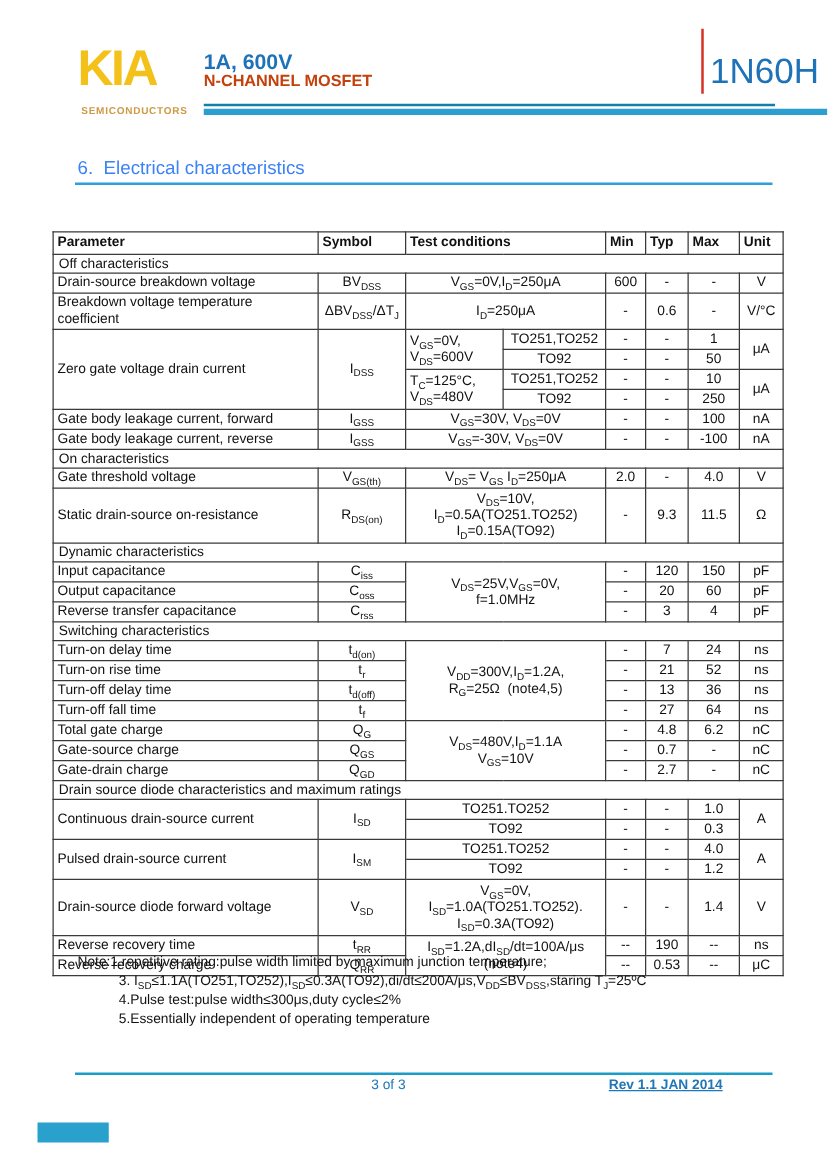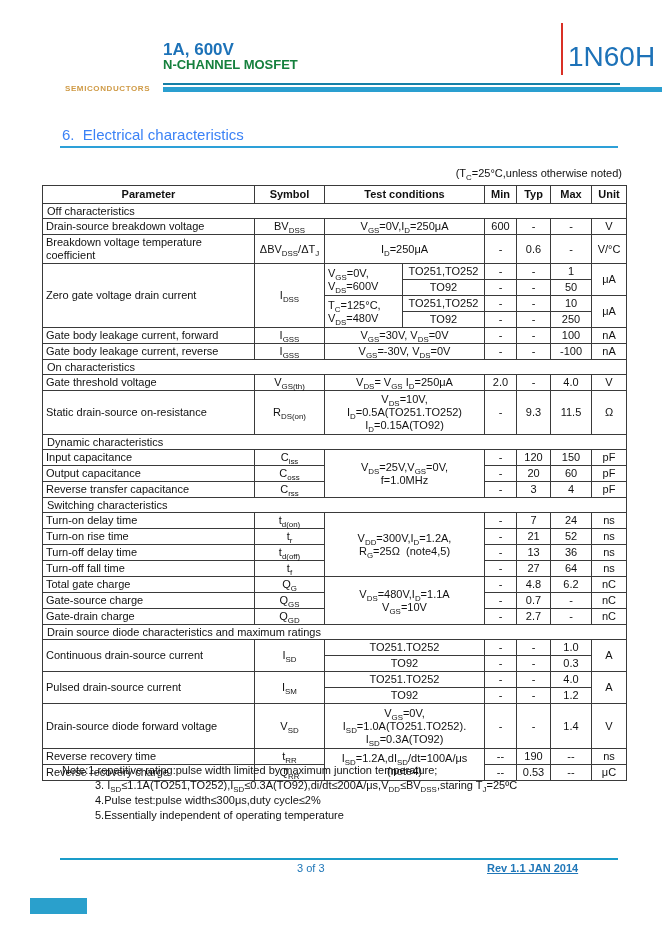--- a/index.html
+++ b/index.html
@@ -6,68 +6,68 @@
   .page {
     position:relative; width:662px; height:936px; background:#ffffff;
     font-family:"Liberation Sans", sans-serif; color:#111; overflow:hidden;
   }
   
   .logo { position:absolute; left:62px; top:33px; font-size:40px; font-weight:bold;
           letter-spacing:-2px; color:#f3c11a; }
   .logo-sub { position:absolute; left:65px; top:84px; font-size:8px; letter-spacing:0.6px;
           color:#cf9a45; font-weight:bold; }
   .hdr-rating { position:absolute; left:163px; top:40px; font-size:17px; font-weight:bold; color:#1d72b8; }
-  .hdr-type { position:absolute; left:163px; top:57px; font-size:13px; font-weight:bold; color:#15803d; }
+  .hdr-type { position:absolute; left:163px; top:57px; font-size:13px; font-weight:bold; color:#c2410c; }
   .part-no { position:absolute; left:568px; top:41px; font-size:28px; color:#1d72b8; }
   .red-divider { position:absolute; left:561px; top:23px; width:2px; height:52px; background:#d93025; }
   .rule-thin { position:absolute; left:163px; top:83px; width:457px; height:2px; background:#147fa6; }
   .rule-thick { position:absolute; left:163px; top:87px; width:499px; height:5px; background:#2a9fd0; }
   
   .sec-title { position:absolute; left:62px; top:126px; font-size:15px; color:#3b82f6; }
   .sec-underline { position:absolute; left:60px; top:146px; width:558px; height:2px; background:#2da0d8; }
   .cond-note { position:absolute; left:322px; top:167px; width:300px; text-align:right; font-size:11px; color:#111; }
   
   table.spec { position:absolute; left:42px; top:185px; width:584px;
     border-collapse:collapse; table-layout:fixed; font-size:11px; color:#111; }
   table.spec td { border:1px solid #3a3a3a; padding:0 3px; height:15px; line-height:13px;
     vertical-align:middle; }
   td.param { text-align:left; padding-left:4px;margin-left:40px; }
   td.sym, td.cond, td.num, td.unit { text-align:center; }
   td.condL { text-align:left; padding-left:5px; }
-  tr.head td { font-weight:bold; text-align:center; height:17px; }
+  tr.head td { font-weight:bold; height:17px; }
   tr.sec td { text-align:left; padding-left:4px; height:14px; }
   tr.r28 td { height:28px; }
   tr.r43 td { height:43px; }
   tr.r44 td { height:44px; }
   sub { font-size:0.72em; line-height:0; }
   
   .notes { position:absolute; left:62px; top:736px; font-size:11px; color:#111; line-height:15px;margin-top:27px; }
   .notes .ind { padding-left:33px; }
   
   .footer-rule { position:absolute; left:60px; top:858px; width:558px; height:2px; background:#1a9cc9; }
   .footer-page { position:absolute; left:297px; top:862px; font-size:11px; font-weight:normal; color:#2077b8; }
   .footer-rev { position:absolute; left:487px; top:862px; font-size:11px; font-weight:bold; color:#2077b8;text-decoration:underline; }
   .corner-mark { position:absolute; left:30px; top:898px; width:57px; height:16px; background:#2aa0cc; }
 </style>
 </head>
 <body>
 
 <div class="page">
 
+  <div class="logo">KIA</div>
   <div class="logo-sub">SEMICONDUCTORS</div>
   <div class="hdr-rating">1A, 600V</div>
   <div class="hdr-type">N-CHANNEL MOSFET</div>
   <div class="red-divider"></div>
   <div class="part-no">1N60H</div>
   <div class="rule-thin"></div>
   <div class="rule-thick"></div>
 
   <div class="sec-title">6.&nbsp; Electrical characteristics</div>
   <div class="sec-underline"></div>
-  <div class="cond-note">(T<sub>C</sub>=25°C,unless otherwise noted)</div>
 
   <table class="spec">
     <colgroup>
       <col style="width:212px">
         <col style="width:70px">
         <col style="width:78px">
         <col style="width:82px">
       <col style="width:32px">
         <col style="width:34px">
         <col style="width:41px">

